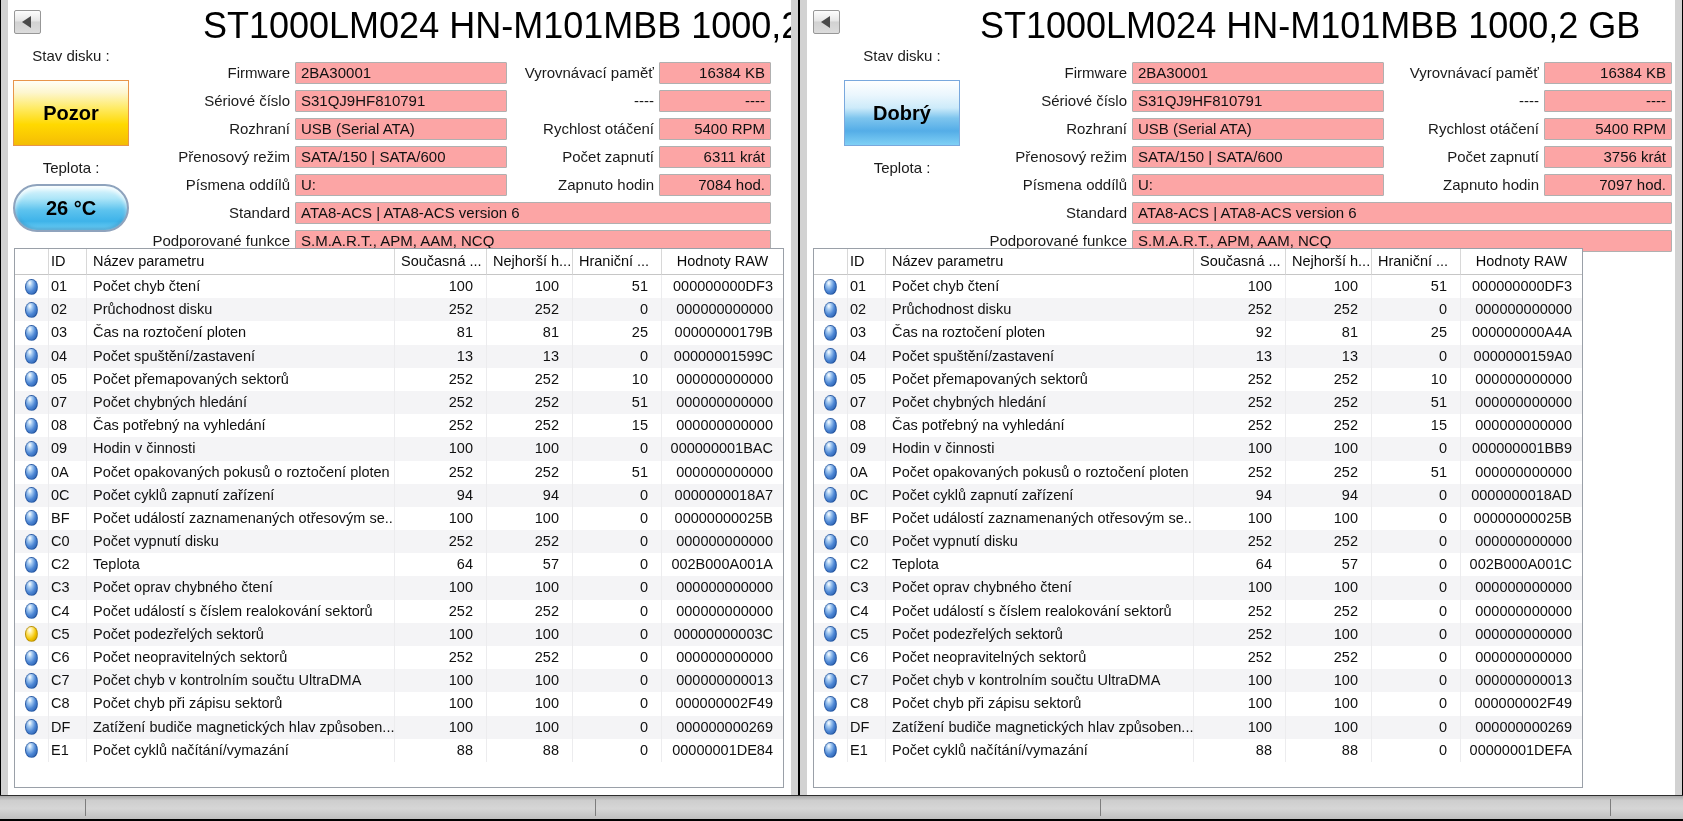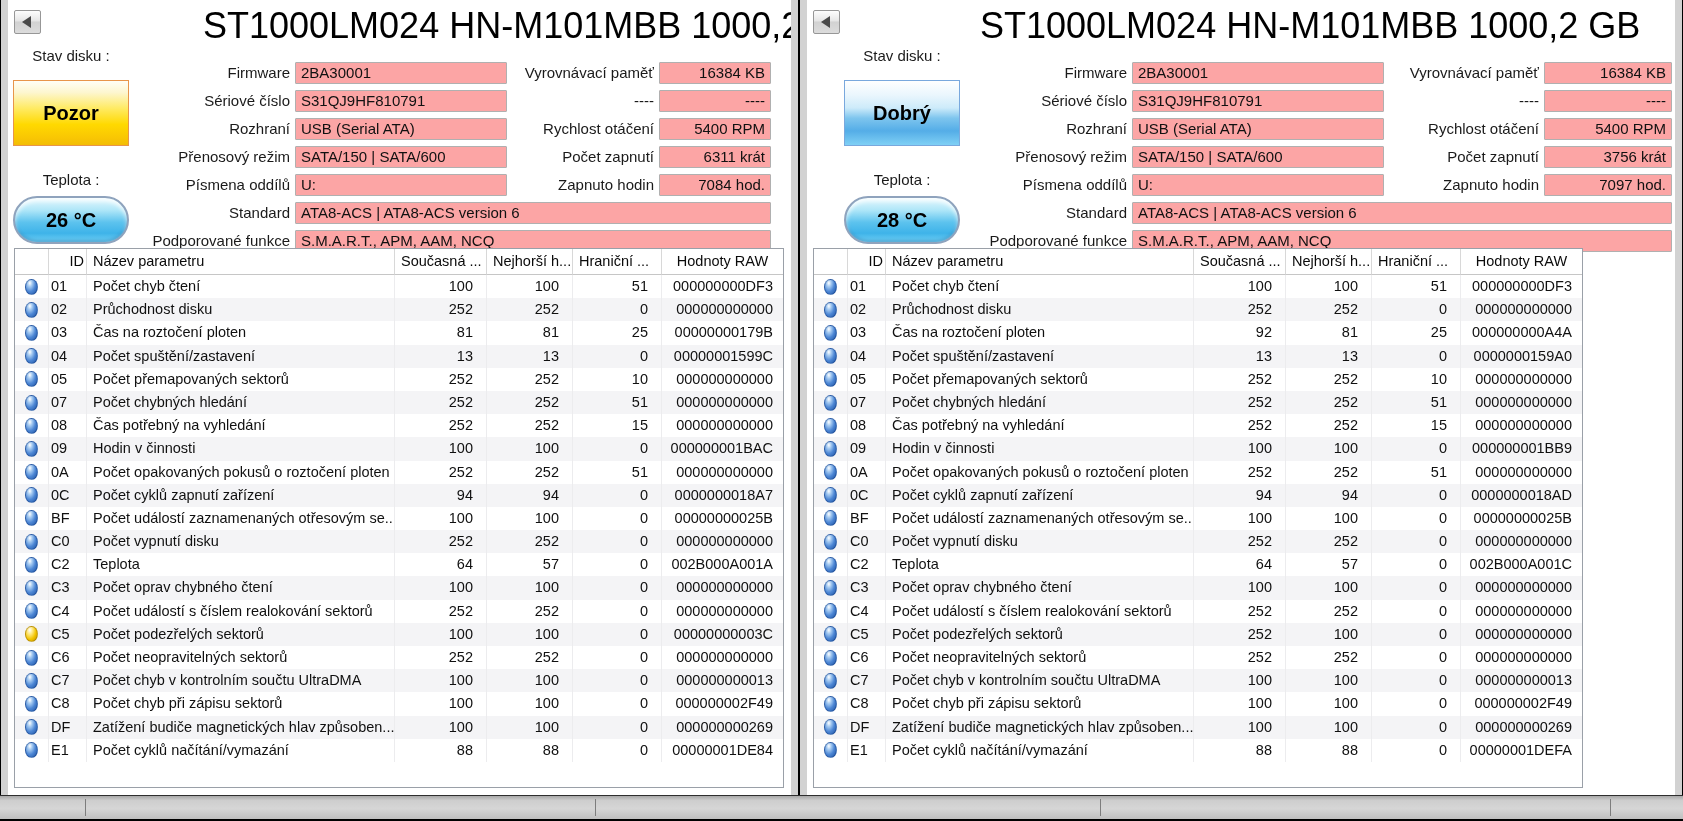--- a/index.html
+++ b/index.html
@@ -26,21 +26,21 @@
       font-size:36px; font-weight:400; color:#000; white-space:nowrap; letter-spacing:0px; }
 
   .sidebar { position:absolute; top:46px; left:var(--side-left); width:118px; text-align:center; }
   .side-label { font-size:15px; color:#1a1a1a; height:26px; line-height:20px; }
   .status-badge { width:116px; height:66px; margin:8px auto; display:flex; align-items:center;
       justify-content:center; font-size:20px; font-weight:bold; color:#000; }
   .status-warning { border:1px solid #e8954a;
       background:linear-gradient(180deg,#fffef6 0%,#fdf6cf 18%,#ffeb66 42%,#ffd900 68%,#f9c703 88%,#f3bd05 100%); }
   .status-good { border:1px solid #79a8dd;
       background:linear-gradient(180deg,#ffffff 0%,#eaf6fd 22%,#cdebfa 42%,#7ec5ee 58%,#54ade7 78%,#7fd0f5 100%); }
-  .temp-wrap { margin-top:24px; }
+  .temp-wrap { margin-top:12px; }
   .temp-badge { width:116px; height:48px; margin:0 auto; border-radius:24px;
       border:2px solid #8fa3bd; font-size:20px; font-weight:bold; color:#000;
       display:flex; align-items:center; justify-content:center;
       background:linear-gradient(180deg,#e5f8fe 0%,#aee6f8 28%,#5dc3ee 55%,#3eb3e9 80%,#6fd0f5 100%);
       box-shadow:inset 0 3px 4px rgba(255,255,255,.85), inset 0 -2px 3px rgba(0,60,120,.25); }
 
   .fields { position:absolute; top:62px; left:var(--fields-left);
       display:grid; grid-template-columns:var(--c1) var(--c2) var(--c3) var(--c4);
       column-gap:5px; row-gap:6px; }
   .flabel { height:22px; line-height:22px; font-size:15px; text-align:right; color:#1a1a1a;
@@ -50,21 +50,21 @@
   .fbox.num { text-align:right; }
   .fbox.wide { grid-column:2 / 5; }
 
   .smart-table { position:absolute; top:248px; left:6px; width:770px; height:540px;
       border:1px solid #9aa0a8; background:#fff; overflow:hidden; }
   .thead, .trow { display:grid; grid-template-columns:34px 38px 1fr 92px 86px 89px 121px; }
   .thead { height:26px; }
   .th { font-size:14.5px; color:#0a0a0a; line-height:25px; padding:0 6px; white-space:nowrap;
       overflow:hidden; border-right:1px solid #d8d8d8; border-bottom:1px solid #c6c6c6; }
   .th.c-raw { text-align:center; border-right:none; }
-  .th.c-id { text-align:right; padding:0 2px; }
+  .th.c-id { text-align:left; padding:0 2px; }
   .trow { height:23.2px; cursor:default; }
   .trow:nth-child(even) { background:#f4f4f6; }
   .td { font-size:14.5px; color:#101010; line-height:23px; padding:0 6px; white-space:nowrap;
       overflow:hidden; border-right:1px solid #ececee; }
   .td.c-raw { border-right:none; text-align:right; padding-right:10px;}
   .td.c-id { padding:0 2px; }
   .td.c-num { text-align:right; padding-right:13px; }
   .td.c-dot, .th.c-dot { display:flex; align-items:center; justify-content:center; padding:0; }
   .dot { width:13px; height:16px; border-radius:50%; }
   .dot.blue { background:radial-gradient(ellipse at 35% 22%, #ffffff 0%, #a9cdf2 22%, #4d87d5 55%, #1c4f9e 100%);
@@ -374,21 +374,20 @@
       <div class="back-button">
         <span class="back-arrow"></span>
       </div>
       <h1 class="panel-title">ST1000LM024 HN-M101MBB 1000,2 GB</h1>
 
       <div class="sidebar">
         <div class="side-label">Stav disku :</div>
         <div class="status-badge status-good">Dobrý</div>
         <div class="temp-wrap">
           <div class="side-label">Teplota :</div>
-          <div class="temp-badge">28 °C</div>
         </div>
       </div>
 
       <div class="fields">
           <div class="flabel">Firmware</div>
           <div class="fbox">2BA30001</div>
           <div class="flabel">Vyrovnávací paměť</div>
           <div class="fbox num">16384 KB</div>
           <div class="flabel">Sériové číslo</div>
           <div class="fbox">S31QJ9HF810791</div>

